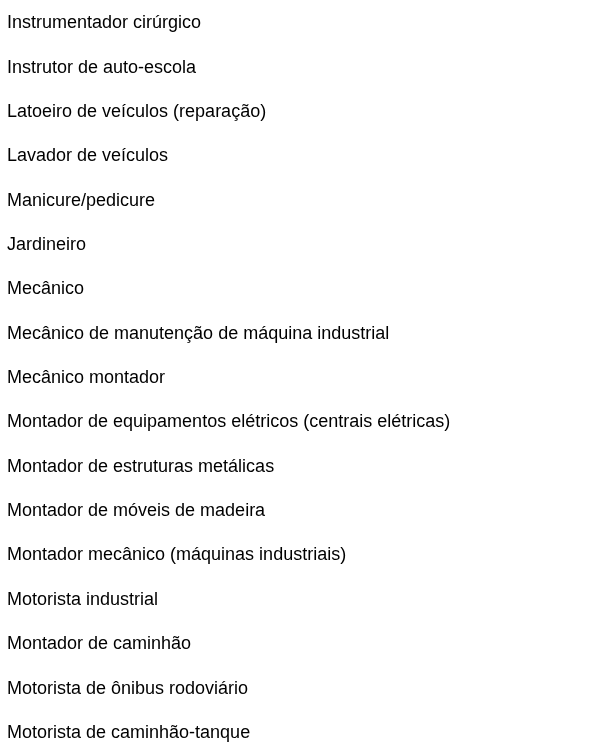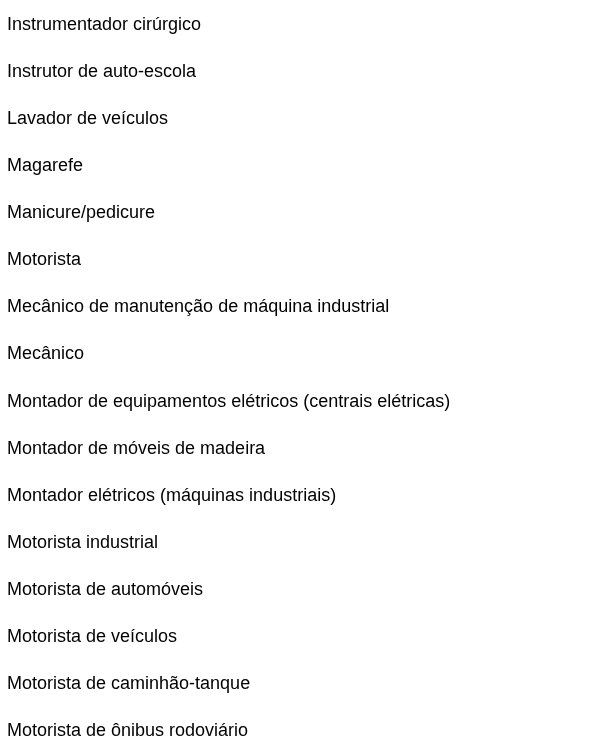--- a/index.html
+++ b/index.html
@@ -30,27 +30,28 @@
     white-space: nowrap;
     letter-spacing: 0;
   }
 </style>
 </head>
 <body>
 
 <div class="occupation-list">
   <div class="list-item">Instrumentador cirúrgico</div>
   <div class="list-item">Instrutor de auto-escola</div>
+  <div class="list-item">Latoeiro de veículos (reparação)</div>
   <div class="list-item">Lavador de veículos</div>
-  <div class="list-item">Magarefe</div>
   <div class="list-item">Manicure/pedicure</div>
-  <div class="list-item">Motorista</div>
+  <div class="list-item">Jardineiro</div>
+  <div class="list-item">Mecânico</div>
   <div class="list-item">Mecânico de manutenção de máquina industrial</div>
-  <div class="list-item">Mecânico</div>
+  <div class="list-item">Mecânico montador</div>
   <div class="list-item">Montador de equipamentos elétricos (centrais elétricas)</div>
+  <div class="list-item">Montador de estruturas metálicas</div>
   <div class="list-item">Montador de móveis de madeira</div>
-  <div class="list-item">Montador elétricos (máquinas industriais)</div>
+  <div class="list-item">Montador mecânico (máquinas industriais)</div>
   <div class="list-item">Motorista industrial</div>
-  <div class="list-item">Motorista de automóveis</div>
-  <div class="list-item">Motorista de veículos</div>
+  <div class="list-item">Montador de caminhão</div>
+  <div class="list-item">Motorista de ônibus rodoviário</div>
   <div class="list-item">Motorista de caminhão-tanque</div>
-  <div class="list-item">Motorista de ônibus rodoviário</div>
 </div>
 
 </body></html>

